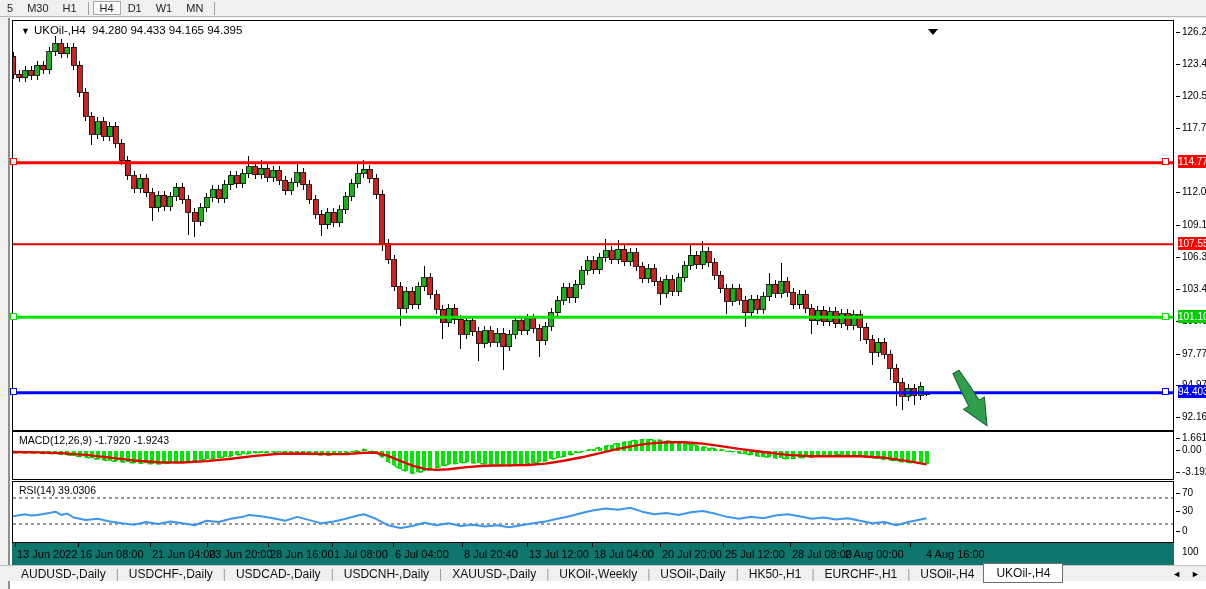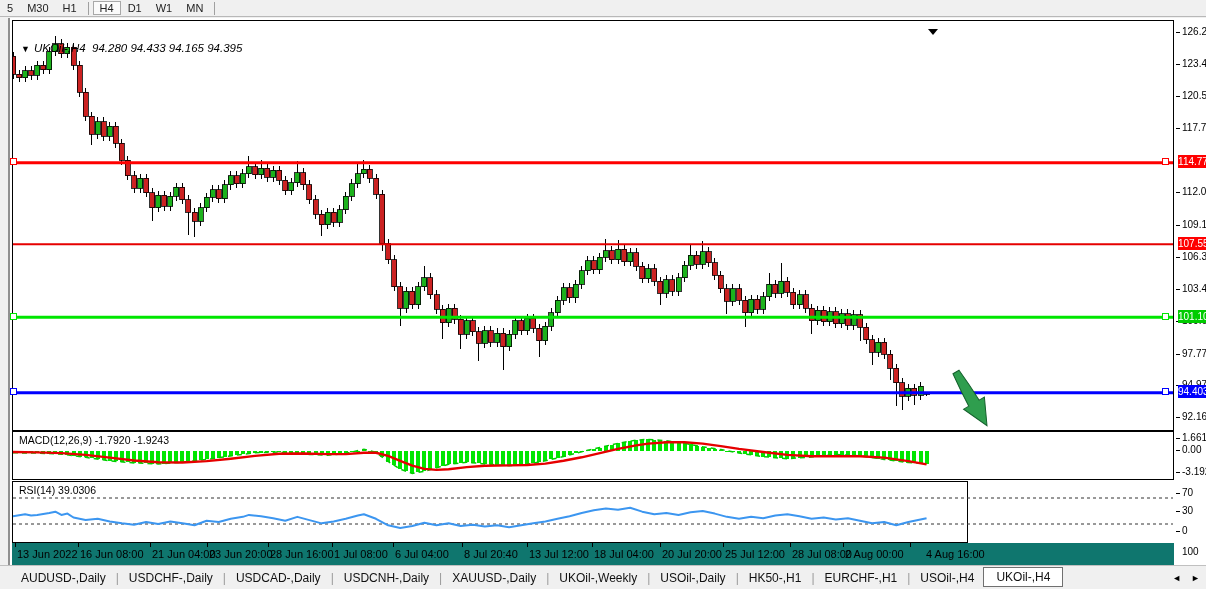--- a/index.html
+++ b/index.html
@@ -8,35 +8,35 @@
   #toolbar{position:absolute;left:0;top:0;width:1206px;height:17px;background:#f0f0f0;
     border-bottom:1px solid #b8b8b8;display:flex;align-items:center;font-size:11px;color:#222;}
   .tf-btn{padding:1px 7px;cursor:default;}
   .tf-btn.active{background:#fafafa;border:1px solid #a8a8a8;padding:0 6px;}
   .tf-sep{width:1px;height:13px;background:#a0a0a0;margin:0 4px;}
   #window{position:absolute;left:8px;top:18px;width:1198px;height:571px;background:#ffffff;
     border-left:2px solid #909090;}
   .pane{position:absolute;background:#fff;border:1px solid #000;}
   #main-pane{left:2px;top:2px;width:1162px;height:411px;}
   #macd-pane{left:2px;top:413px;width:1162px;height:49px;}
-  #rsi-pane{left:2px;top:463px;width:956px;height:62px;}
+  #rsi-pane{left:2px;top:463px;width:1162px;height:62px;}
   #date-strip{position:absolute;left:2px;top:525px;width:1162px;height:22px;background:#0f766e;}
   .pane svg{position:absolute;left:0;top:0;}
-  #chart-title{position:absolute;left:8px;top:21px;font-size:11.5px;color:#000;white-space:nowrap;font-style:italic;}
+  #chart-title{position:absolute;left:8px;top:3px;font-size:11.5px;color:#000;white-space:nowrap;}
   #chart-title .tri{font-size:9px;margin-right:4px;}
   .ind-label{position:absolute;left:6px;top:2px;font-size:10.5px;color:#000;white-space:nowrap;}
   #axis{position:absolute;left:1166px;top:0;width:32px;height:571px;background:#fff;font-size:10px;color:#000;}
   .ax-lbl{position:absolute;left:6px;white-space:nowrap;}
   .ax-tick{position:absolute;left:0;width:4px;height:1px;background:#000;}
   .badge{position:absolute;left:2px;width:30px;height:13px;color:#fff;font-size:10px;
     line-height:13px;text-align:center;z-index:3;}
   .sq{position:absolute;width:7px;height:7px;background:#fff;border:1px solid #000;z-index:4;}
   .d-lbl{position:absolute;top:5px;font-size:11px;color:#000;white-space:nowrap;}
   .d-tick{position:absolute;top:0;width:1px;height:4px;background:#000;}
-  #tabbar{position:absolute;left:0;top:565px;width:1206px;height:24px;background:#f0f0f0;
+  #tabbar{position:absolute;left:0;top:565px;width:1206px;height:16px;background:#f0f0f0;
     border-top:1px solid #c0c0c0;display:flex;align-items:center;font-size:12px;color:#111;}
   .tab{padding:2px 9px;white-space:nowrap;cursor:default;}
   .tab.active{background:#fff;border:1px solid #707070;padding:2px 12px;margin-top:-1px;}
   .tab-sep{color:#999;margin:0 1px;}
   #tab-arrows{margin-left:auto;margin-right:6px;display:flex;gap:10px;font-size:9px;color:#000;}
   #tab-arrows span{cursor:default;}
 </style>
 </head>
 <body>
 

